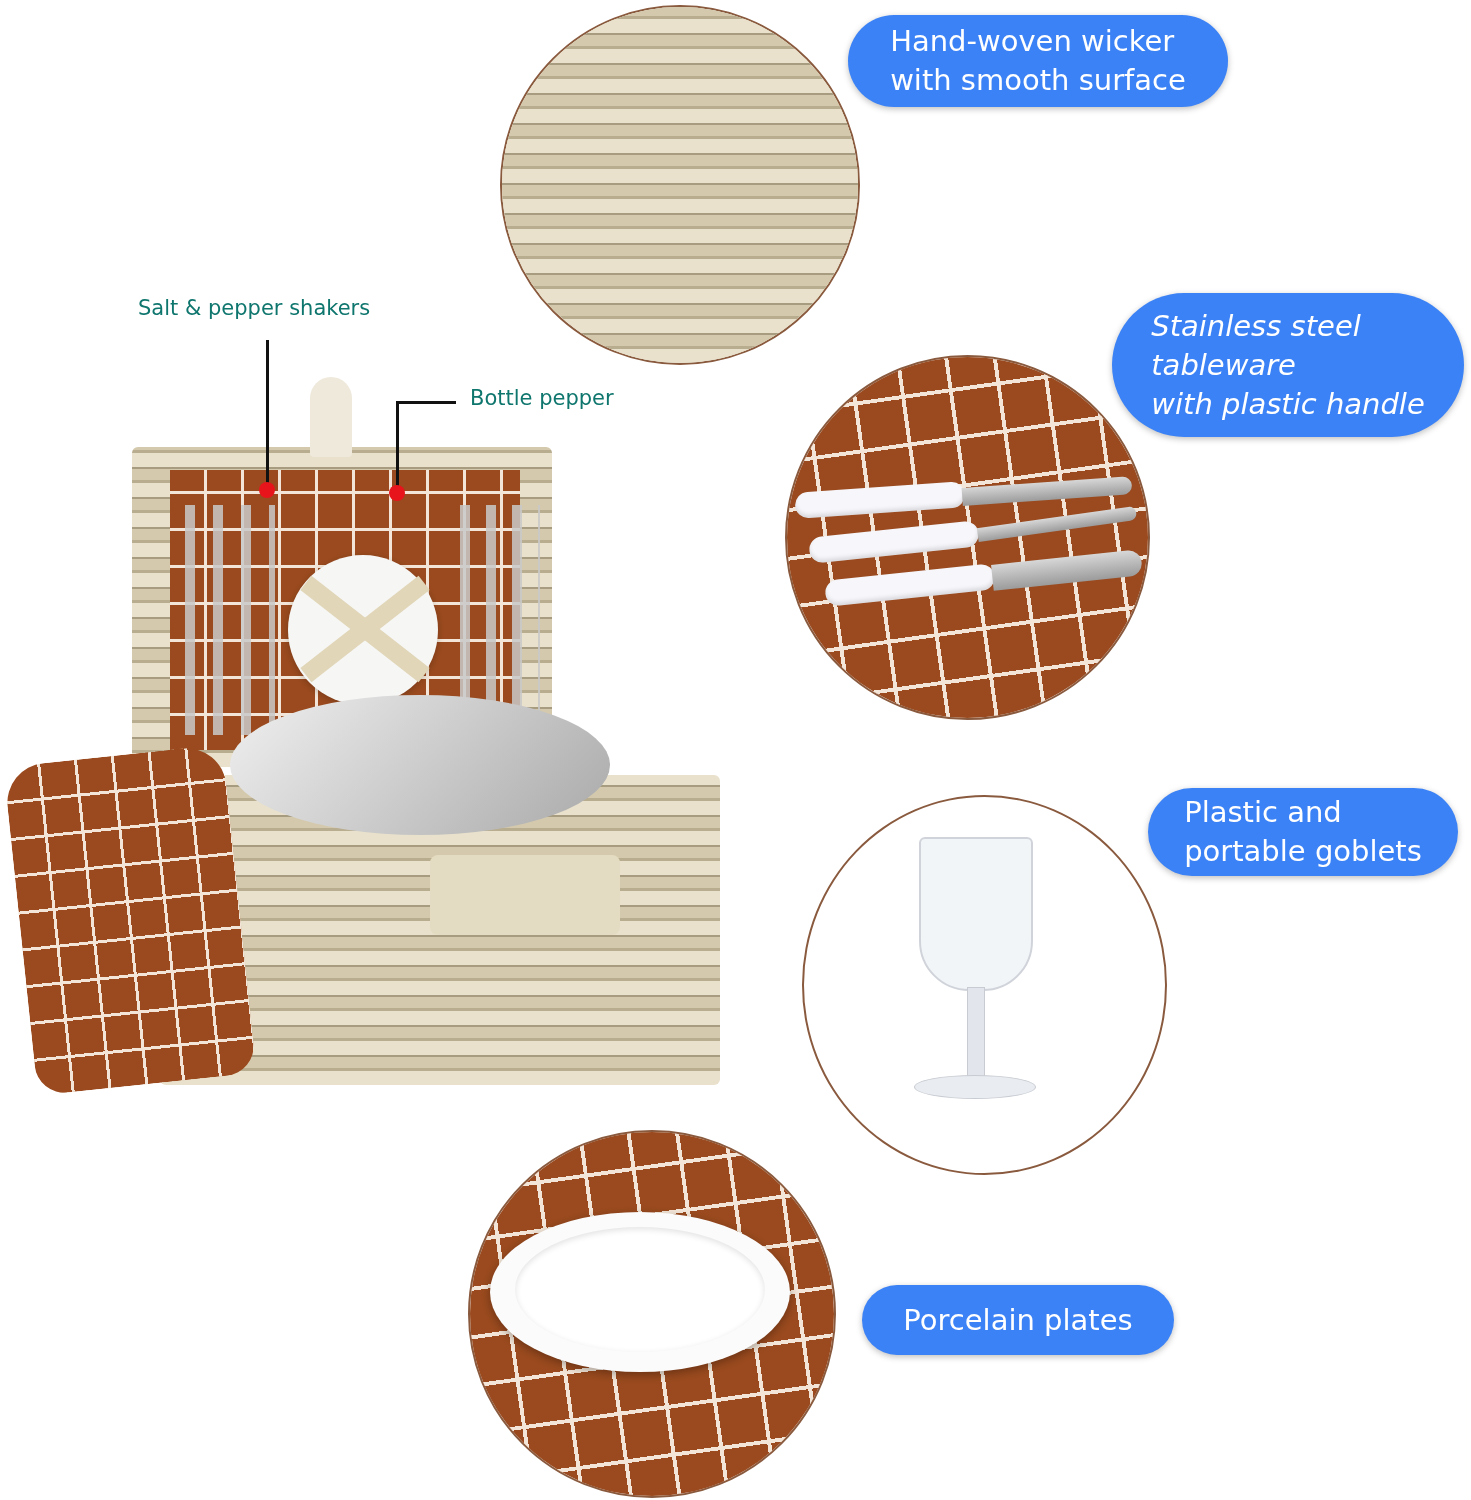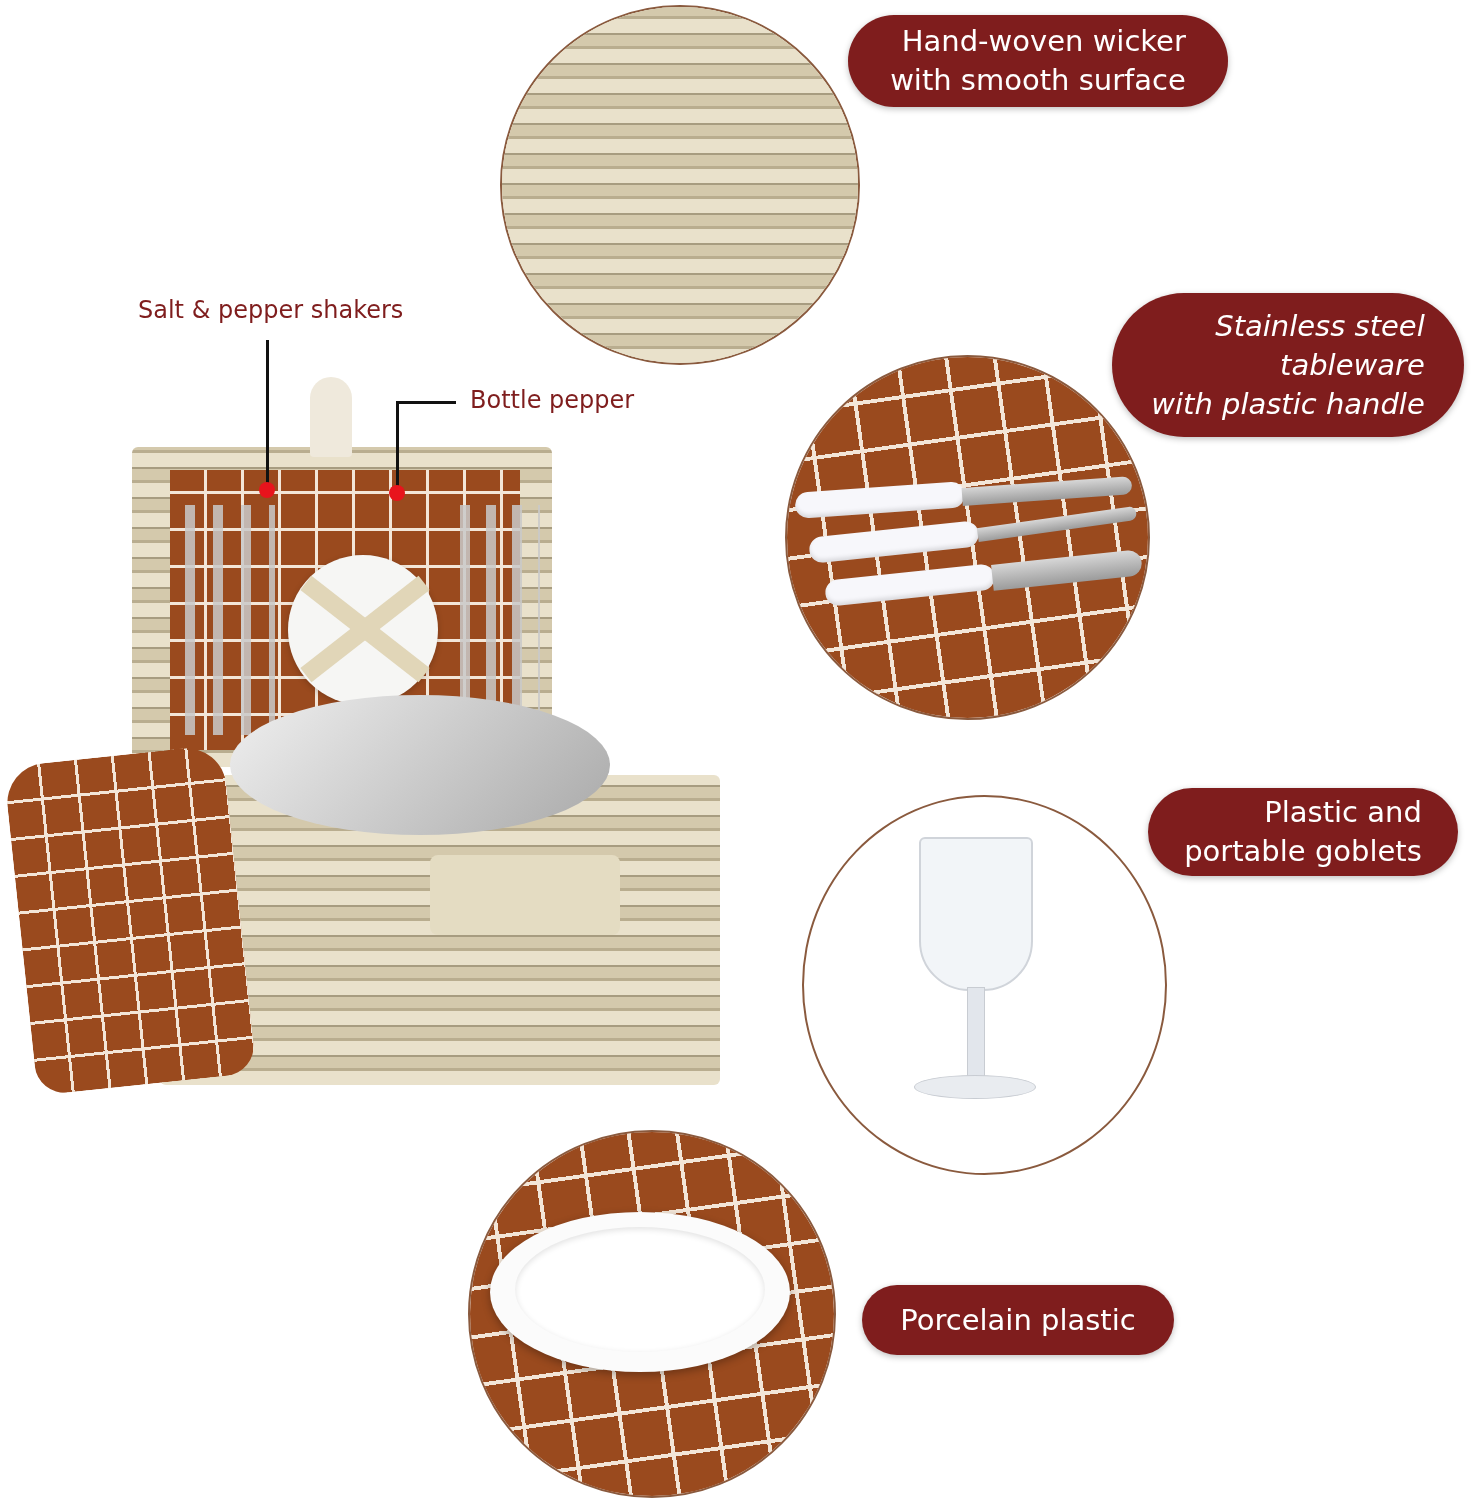--- a/index.html
+++ b/index.html
@@ -1,37 +1,37 @@
 <!DOCTYPE html>
 <html><head>
 <meta charset="utf-8">
 <style>
   html, body { margin:0; padding:0; background:#ffffff; }
   body { width:1471px; height:1500px; position:relative; overflow:hidden; font-family:"DejaVu Sans", sans-serif; }
   .abs { position:absolute; }
   .pill {
-    position:absolute; background:#7f1d1d; color:#ffffff; border-radius:999px;
-    display:flex; align-items:center; justify-content:center; text-align:right;
+    position:absolute; background:#3b82f6; color:#ffffff; border-radius:999px;
+    display:flex; align-items:center; justify-content:center; text-align:left;
     font-family:"DejaVu Sans", sans-serif; font-size:29px; line-height:39px;
     box-shadow: 0 2px 6px rgba(0,0,0,0.25); white-space:pre-line;
   }
   .circle { position:absolute; border-radius:50%; overflow:hidden; border:2px solid #8a5a3e; box-sizing:border-box; background:#fff; }
   .check {
     background-color:#9a4a1e;
     background-image:
       repeating-linear-gradient(0deg, transparent 0 34px, #f3e6d8 34px 37px),
       repeating-linear-gradient(90deg, transparent 0 34px, #f3e6d8 34px 37px);
   }
   .check-tilt { transform: rotate(-8deg) scale(1.3); width:100%; height:100%; }
   .wicker {
     background-color:#d8cfb4;
     background-image:
       repeating-linear-gradient(0deg, #e9e1cb 0 14px, #b9ad8f 14px 17px, #d4c9ac 17px 28px, #a79c80 28px 30px);
   }
-  .label { position:absolute; color:#7f1d1d; font-size:24px; font-family:"DejaVu Sans", sans-serif; }
+  .label { position:absolute; color:#0f766e; font-size:21px; font-family:"DejaVu Sans", sans-serif; }
   .leader { position:absolute; background:#111; }
   .dot { position:absolute; width:16px; height:16px; border-radius:50%; background:#e8141c; }
   .utensil-handle { position:absolute; background:#f7f7fb; border-radius:14px; box-shadow: inset 0 -3px 4px rgba(0,0,0,0.12); }
   .utensil-metal { position:absolute; background:linear-gradient(#d7d7d7,#9b9b9b); border-radius:0 30px 30px 0; }
 </style>
 </head>
 <body>
 
 <div class="abs" style="left:20px;top:375px;width:730px;height:720px;">
 
@@ -87,13 +87,13 @@
   <div class="abs" style="left:110px;top:278px;width:120px;height:22px;border-radius:50%;background:#e9ecf0;border:1px solid #c8ccd2;"></div>
 </div>
 <div class="pill" style="left:1148px;top:772px;width:310px;height:88px;margin-top:16px;">Plastic and
 portable goblets</div>
 
 <div class="circle" style="left:468px;top:1130px;width:368px;height:368px;">
   <div class="check check-tilt"></div>
   <div class="abs" style="left:20px;top:80px;width:300px;height:160px;border-radius:50%;background:#fbfbfb;box-shadow:0 3px 8px rgba(0,0,0,0.3);"></div>
   <div class="abs" style="left:45px;top:95px;width:250px;height:125px;border-radius:50%;background:#ffffff;box-shadow:inset 0 2px 6px rgba(0,0,0,0.12);"></div>
 </div>
-<div class="pill" style="left:862px;top:1285px;width:312px;height:70px;">Porcelain plastic</div>
+<div class="pill" style="left:862px;top:1285px;width:312px;height:70px;">Porcelain plates</div>
 
 </body></html>

